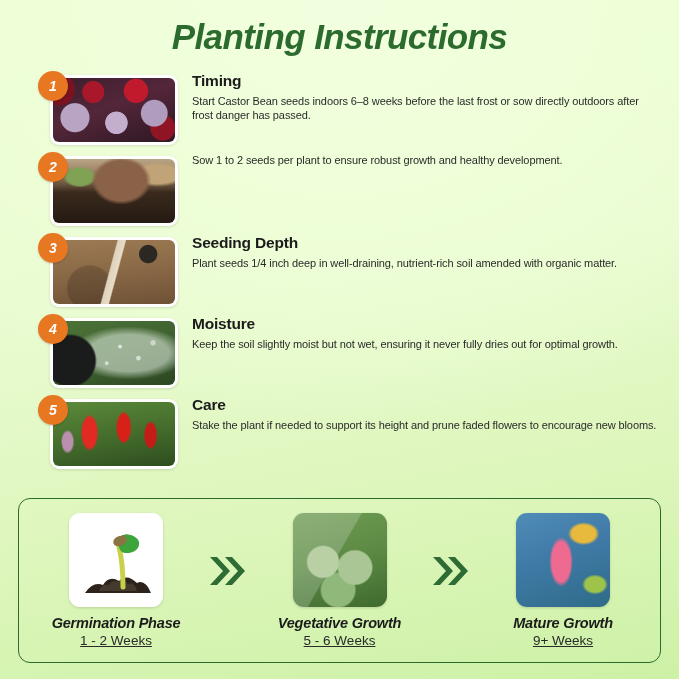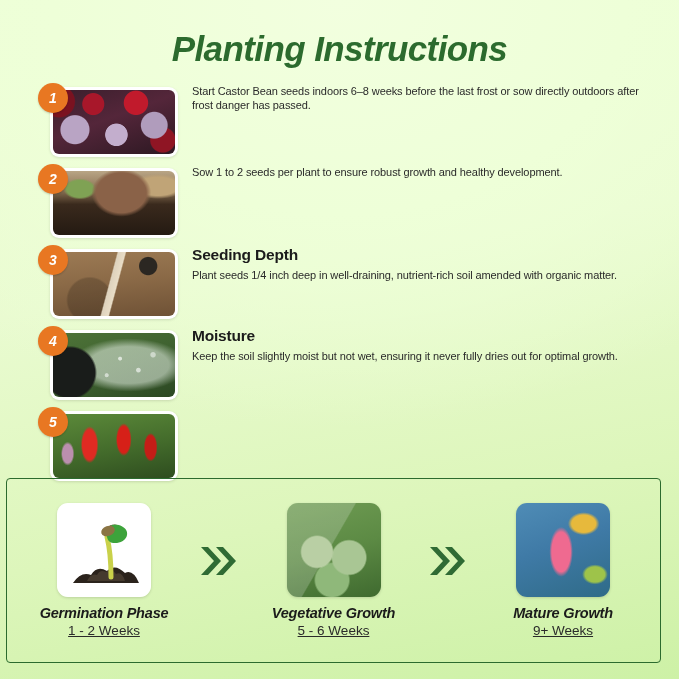--- a/index.html
+++ b/index.html
@@ -25,21 +25,21 @@
   }
 
   
   .title {
     text-align: center;
     font-size: 35px;
     font-weight: 700;
     font-style: italic;
     color: #2c6b2e;
     letter-spacing: -0.6px;
-    padding-top: 30px;
+    padding-top: 18px;
     margin: 0;
     line-height: 1.1;
   }
 
   
   .steps {
     margin-top: 14px;
     padding: 0 22px 0 38px;
   }
 
@@ -118,26 +118,26 @@
     font-size: 11px;
     line-height: 1.33;
     color: #2a2a2a;
     margin: 0;
     letter-spacing: -0.1px;
   }
 
   
   .timeline-panel {
     position: absolute;
-    left: 6px;
+    left: 18px;
     right: 18px;
     bottom: 16px;
-    height: 185px;
+    height: 165px;
     border: 1.6px solid #2c6b2e;
-    border-radius: 4px;
+    border-radius: 12px;
     box-sizing: border-box;
     display: flex;
     align-items: center;
     justify-content: space-between;
     padding: 10px 14px 8px 14px;
   }
 
   .phase {
     flex: 0 0 auto;
     width: 166px;
@@ -272,20 +272,21 @@
     <div class="step">
       <div class="thumb-wrap">
         <div class="thumb">
           <div class="thumb-img">
             <div class="art art-castor"></div>
           </div>
         </div>
         <div class="badge">1</div>
       </div>
       <div class="step-text">
+        <div class="step-heading">Timing</div>
         <p class="step-body">Start Castor Bean seeds indoors 6–8 weeks before the last frost or sow directly outdoors after frost danger has passed.</p>
       </div>
     </div>
 
     <div class="step">
       <div class="thumb-wrap">
         <div class="thumb">
           <div class="thumb-img">
             <div class="art art-sowing"></div>
           </div>
@@ -328,20 +329,24 @@
     </div>
 
     <div class="step">
       <div class="thumb-wrap">
         <div class="thumb">
           <div class="thumb-img">
             <div class="art art-flowers"></div>
           </div>
         </div>
         <div class="badge">5</div>
+      </div>
+      <div class="step-text">
+        <div class="step-heading">Care</div>
+        <p class="step-body">Stake the plant if needed to support its height and prune faded flowers to encourage new blooms.</p>
       </div>
     </div>
 
   </div>
 
   <div class="timeline-panel">
 
     <div class="phase">
       <div class="phase-img">
         <div class="art art-seedling"></div>

